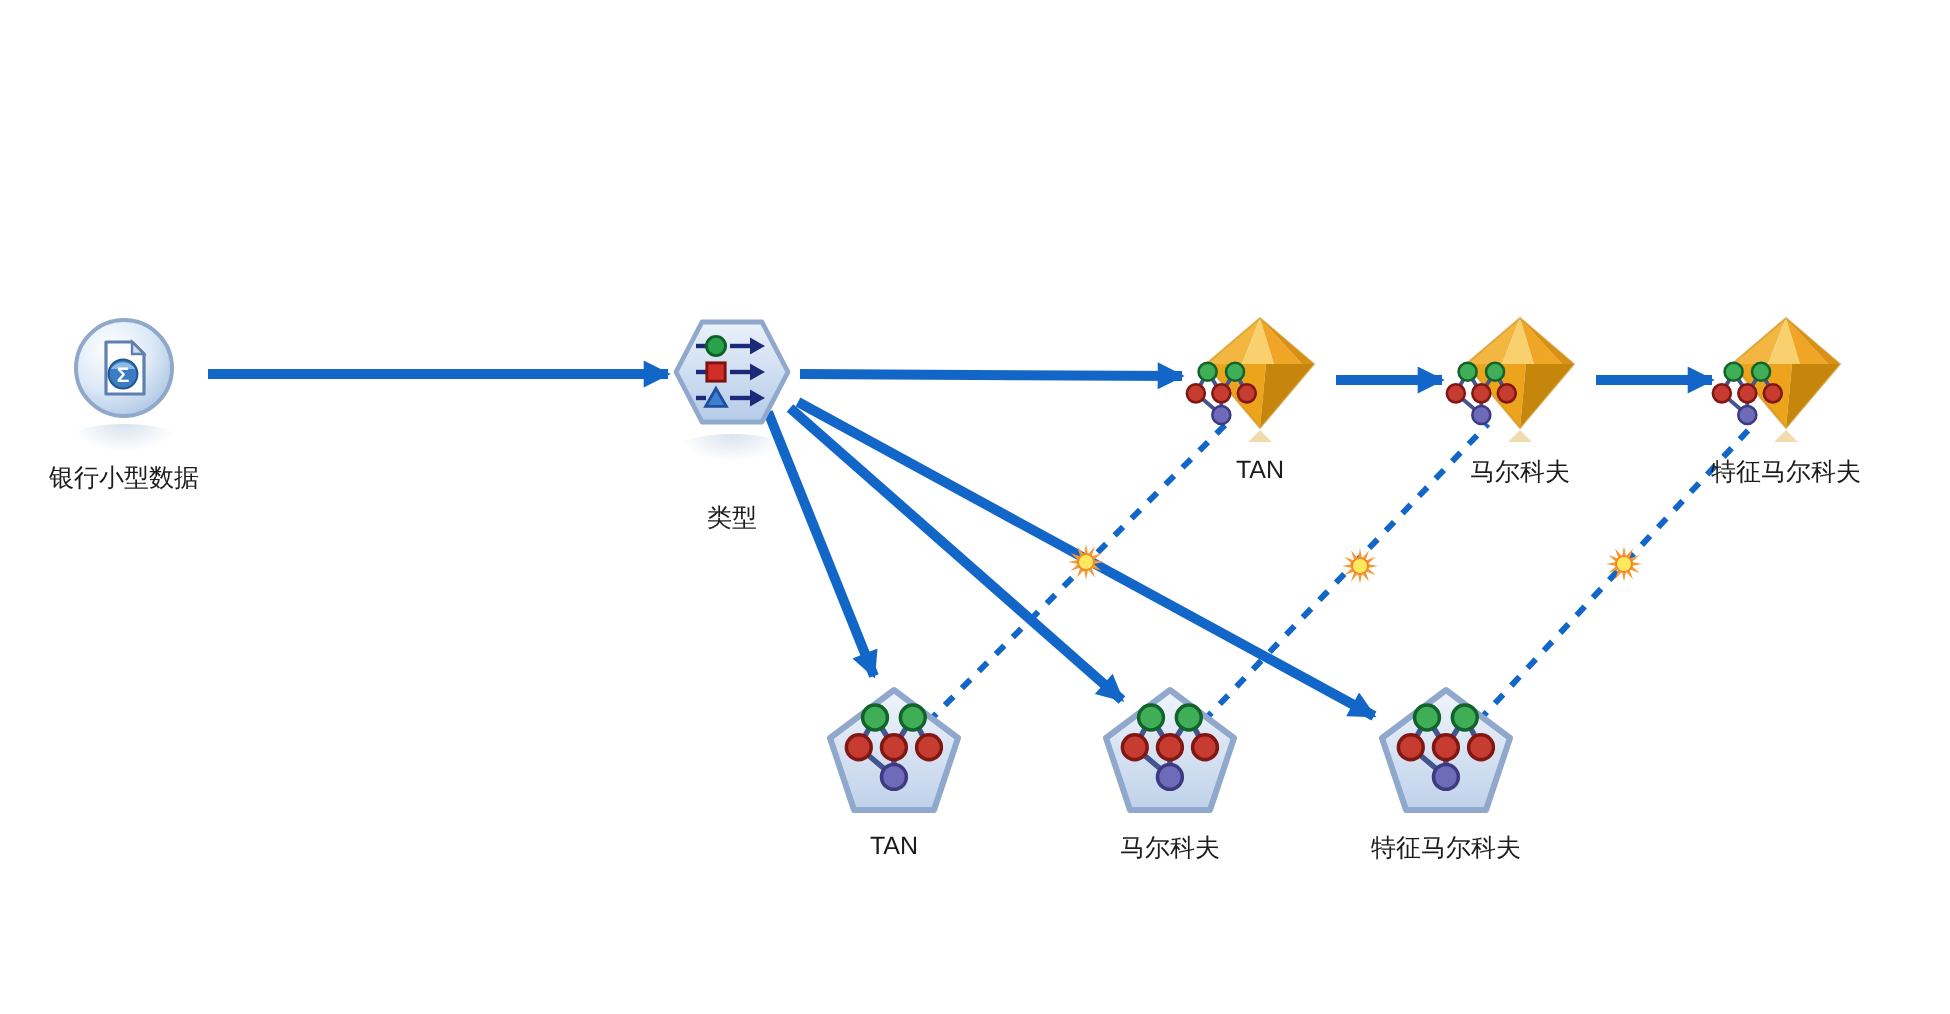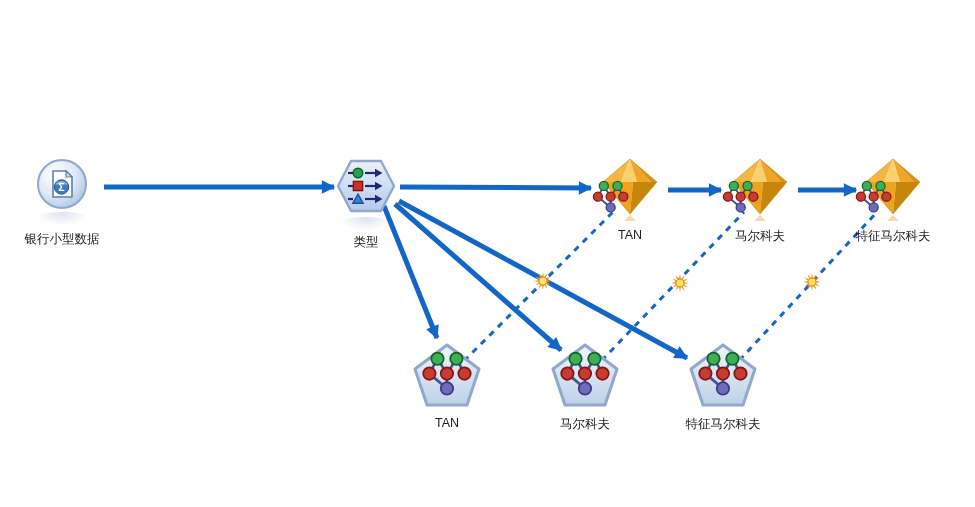--- a/index.html
+++ b/index.html
@@ -114,21 +114,21 @@
         <polygon class="mini-head" points="40,24.8 47.5,29 40,33.2"></polygon>
       </g>
       <g>
         <line class="mini" x1="13" y1="42" x2="18" y2="42"></line>
         <polygon points="23,37.2 28.2,46.2 17.8,46.2" fill="#3f7fd2" stroke="#1c4f9c" stroke-width="1.4"></polygon>
         <line class="mini" x1="30" y1="42" x2="40" y2="42"></line>
         <polygon class="mini-head" points="40,37.8 47.5,42 40,46.2"></polygon>
       </g>
     </svg>
     <div class="refl"></div>
-    <div class="label" style="margin-top:3px;font-family:Liberation Mono, monospace;">类型</div>
+    <div class="label" style="margin-top:20px;font-family:Liberation Mono, monospace;">类型</div>
   </div>
 
   <div class="node" style="left:570px;top:157px;">
     <svg class="icon" width="70" height="64" viewBox="0 0 70 64">
       <polygon points="35,2 8,25 26,25" fill="#f3b741"></polygon>
       <polygon points="35,2 26,25 42,25" fill="#f9d06e"></polygon>
       <polygon points="35,2 42,25 56,25" fill="#f0a526"></polygon>
       <polygon points="35,2 56,25 62,25" fill="#da9113"></polygon>
       <polygon points="8,25 38,25 35,57" fill="#eda41d"></polygon>
       <polygon points="38,25 62,25 35,57" fill="#c6860c"></polygon>

